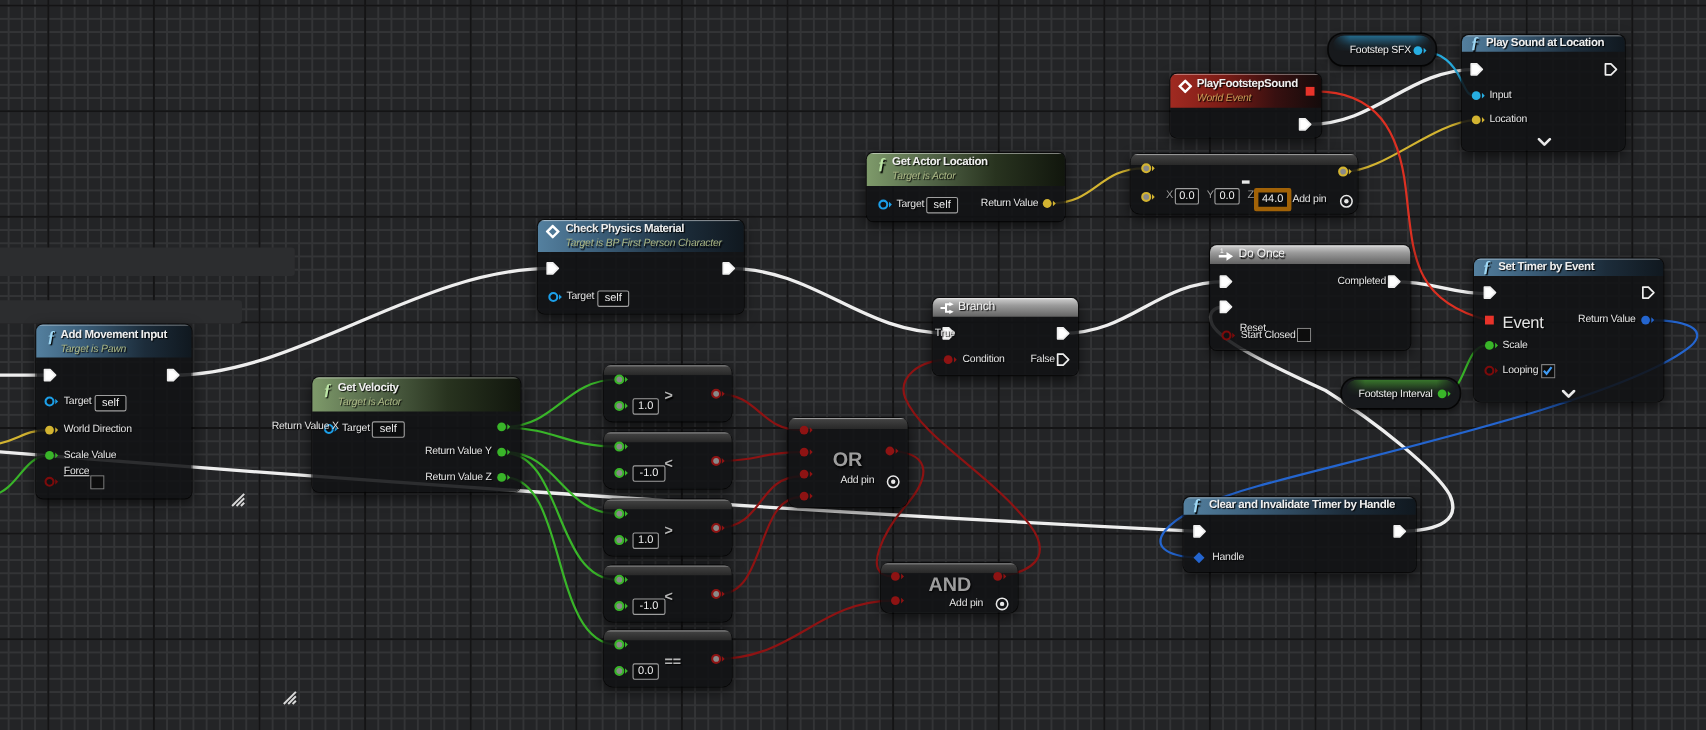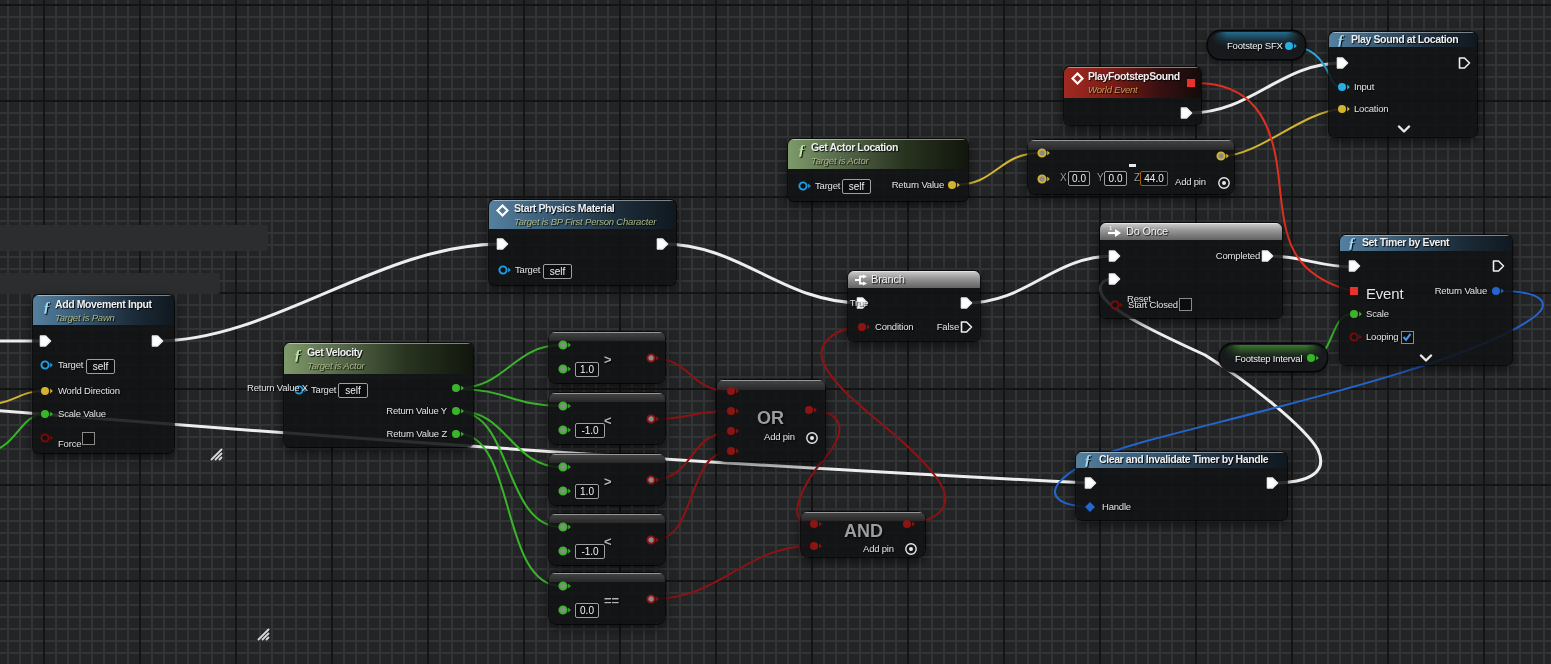--- a/index.html
+++ b/index.html
@@ -79,21 +79,21 @@
     <div style="position:absolute;top:90px;font-size:9.5px;letter-spacing:-0.2px;color:#e4e4e4;white-space:nowrap;text-shadow:1px 1px 1px rgba(0,0,0,.9);left:25px;">World Direction</div>
     <svg style="position:absolute;left:6px;top:113px" width="16" height="12">
       <circle cx="6" cy="6" r="4" fill="#39b529"></circle>
       <path d="M11.2,3.4 L13.8,6 L11.2,8.6 Z" fill="#39b529"></path>
     </svg>
     <div style="position:absolute;top:113px;font-size:9.5px;letter-spacing:-0.2px;color:#e4e4e4;white-space:nowrap;text-shadow:1px 1px 1px rgba(0,0,0,.9);left:25px;">Scale Value</div>
     <svg style="position:absolute;left:6px;top:137px" width="16" height="12">
       <circle cx="6" cy="6" r="3.6" fill="#101214" stroke="#7b0b0b" stroke-width="1.9"></circle>
       <path d="M11.2,3.4 L13.8,6 L11.2,8.6 Z" fill="#7b0b0b"></path>
     </svg>
-    <div style="position:absolute;top:143px;font-size:9.5px;letter-spacing:-0.2px;color:#e4e4e4;white-space:nowrap;text-shadow:1px 1px 1px rgba(0,0,0,.9);left:25px;">Force</div>
+    <div style="position:absolute;top:128px;font-size:9.5px;letter-spacing:-0.2px;color:#e4e4e4;white-space:nowrap;text-shadow:1px 1px 1px rgba(0,0,0,.9);left:25px;text-decoration:underline;">Force</div>
     <svg style="position:absolute;left:49px;top:137px" width="13" height="13">
       <rect x="0.5" y="0.5" width="12" height="12" fill="#0d0d0d" stroke="#8a8a8a"></rect>
     </svg>
   </div>
 <div class="node" style="left:284px;top:343px;width:189px;height:104px;border-radius:6px">
     <div class="hdr hdr-grn" style="height:31px"></div>
     <div style="position:absolute;left:10px;top:4px;font-family:'Liberation Serif',serif;font-style:italic;font-weight:bold;font-size:15px;color:#bde6a6;text-shadow:1px 1px 1px #000">ƒ</div>
     <div style="position:absolute;top:3px;font-size:10.5px;letter-spacing:-0.2px;color:#efefef;white-space:nowrap;text-shadow:1px 1px 1px rgba(0,0,0,.9);font-weight:bold;letter-spacing:-0.4px;left:23px;">Get Velocity</div>
     <div style="position:absolute;top:17px;font-size:9.5px;letter-spacing:-0.2px;color:#a9b584;white-space:nowrap;text-shadow:1px 1px 1px rgba(0,0,0,.9);font-style:italic;left:23px;">Target is Actor</div>
     <svg style="position:absolute;left:9px;top:41px" width="16" height="12">
@@ -116,21 +116,21 @@
     <svg style="position:absolute;left:166px;top:85px" width="16" height="12">
       <circle cx="6" cy="6" r="4" fill="#39b529"></circle>
       <path d="M11.2,3.4 L13.8,6 L11.2,8.6 Z" fill="#39b529"></path>
     </svg>
   </div>
 <div class="node" style="left:489px;top:200px;width:187px;height:85px;border-radius:6px">
     <div class="hdr hdr-fn" style="height:29px"></div>
     <svg style="position:absolute;left:7px;top:4px" width="13" height="13">
       <path d="M6.5,1.5 L11.5,6.5 L6.5,11.5 L1.5,6.5 Z" fill="none" stroke="#ffffff" stroke-width="2.2" stroke-linejoin="miter"></path>
     </svg>
-    <div style="position:absolute;top:2px;font-size:10.5px;letter-spacing:-0.2px;color:#efefef;white-space:nowrap;text-shadow:1px 1px 1px rgba(0,0,0,.9);font-weight:bold;letter-spacing:-0.4px;left:25px;">Start Physics Material</div>
+    <div style="position:absolute;top:2px;font-size:10.5px;letter-spacing:-0.2px;color:#efefef;white-space:nowrap;text-shadow:1px 1px 1px rgba(0,0,0,.9);font-weight:bold;letter-spacing:-0.4px;left:25px;">Check Physics Material</div>
     <div style="position:absolute;top:16px;font-size:9.5px;letter-spacing:-0.2px;color:#a9b584;white-space:nowrap;text-shadow:1px 1px 1px rgba(0,0,0,.9);font-style:italic;left:25px;">Target is BP First Person Character</div>
     <svg style="position:absolute;left:6px;top:37px" width="14" height="14">
       <path d="M2.5,2 L7.5,2 L12.5,7 L7.5,12 L2.5,12 Z" fill="#ffffff" stroke="#eeeeee" stroke-width="1.6" stroke-linejoin="round"></path>
     </svg>
     <svg style="position:absolute;left:166px;top:37px" width="14" height="14">
       <path d="M2.5,2 L7.5,2 L12.5,7 L7.5,12 L2.5,12 Z" fill="#ffffff" stroke="#eeeeee" stroke-width="1.6" stroke-linejoin="round"></path>
     </svg>
     <svg style="position:absolute;left:8px;top:64px" width="16" height="12">
       <circle cx="6" cy="6" r="3.6" fill="#101214" stroke="#1c9fe8" stroke-width="1.9"></circle>
       <path d="M11.2,3.4 L13.8,6 L11.2,8.6 Z" fill="#1c9fe8"></path>
@@ -193,21 +193,21 @@
     <svg style="position:absolute;left:187px;top:10px" width="16" height="12">
       <circle cx="6" cy="6" r="3.6" fill="#8a8a8a" stroke="#d3b431" stroke-width="1.9"></circle>
       <path d="M11.2,3.4 L13.8,6 L11.2,8.6 Z" fill="#d3b431"></path>
     </svg>
     <div style="position:absolute;top:32px;font-size:10px;letter-spacing:-0.2px;color:#9a9a9a;white-space:nowrap;text-shadow:1px 1px 1px rgba(0,0,0,.9);left:32px;">X</div>
     <div style="position:absolute;left:40px;top:31px;width:20px;height:13px;border:1px solid #9f9f9f;border-radius:2px;background:rgba(5,5,5,.45);color:#efefef;font-size:10px;line-height:13px;text-align:center;font-family:'Liberation Sans',sans-serif">0.0</div>
     <div style="position:absolute;top:32px;font-size:10px;letter-spacing:-0.2px;color:#9a9a9a;white-space:nowrap;text-shadow:1px 1px 1px rgba(0,0,0,.9);left:69px;">Y</div>
     <div style="position:absolute;left:76px;top:31px;width:21px;height:13px;border:1px solid #9f9f9f;border-radius:2px;background:rgba(5,5,5,.45);color:#efefef;font-size:10px;line-height:13px;text-align:center;font-family:'Liberation Sans',sans-serif">0.0</div>
     <div style="position:absolute;left:101px;top:24px;width:7px;height:3px;background:#e8e8e8"></div>
     <div style="position:absolute;top:32px;font-size:10px;letter-spacing:-0.2px;color:#9a9a9a;white-space:nowrap;text-shadow:1px 1px 1px rgba(0,0,0,.9);left:106px;">Z</div>
-    <div style="position:absolute;left:112px;top:31px;width:26px;height:13px;border:1px solid #a16207;border-radius:2px;background:rgba(5,5,5,.45);color:#efefef;font-size:10px;line-height:13px;text-align:center;font-family:'Liberation Sans',sans-serif">44.0</div>
+    <div style="position:absolute;left:112px;top:31px;width:26px;height:13px;border:4px solid #a16207;border-radius:2px;background:rgba(5,5,5,.45);color:#efefef;font-size:10px;line-height:13px;text-align:center;font-family:'Liberation Sans',sans-serif">44.0</div>
     <div style="position:absolute;top:36px;font-size:9.5px;letter-spacing:-0.2px;color:#e4e4e4;white-space:nowrap;text-shadow:1px 1px 1px rgba(0,0,0,.9);left:147px;">Add pin</div>
     <svg style="position:absolute;left:189px;top:36px" width="14" height="14">
       <circle cx="7" cy="7" r="5.2" fill="none" stroke="#e8e8e8" stroke-width="1.4"></circle>
       <circle cx="7" cy="7" r="2" fill="#e8e8e8"></circle>
     </svg>
   </div>
 <div class="node" style="left:1064px;top:67px;width:137px;height:58px;border-radius:6px">
     <div class="hdr hdr-red" style="height:31px"></div>
     <svg style="position:absolute;left:7px;top:5px" width="13" height="13">
       <path d="M6.5,1.5 L11.5,6.5 L6.5,11.5 L1.5,6.5 Z" fill="none" stroke="#ffffff" stroke-width="2.2" stroke-linejoin="miter"></path>

